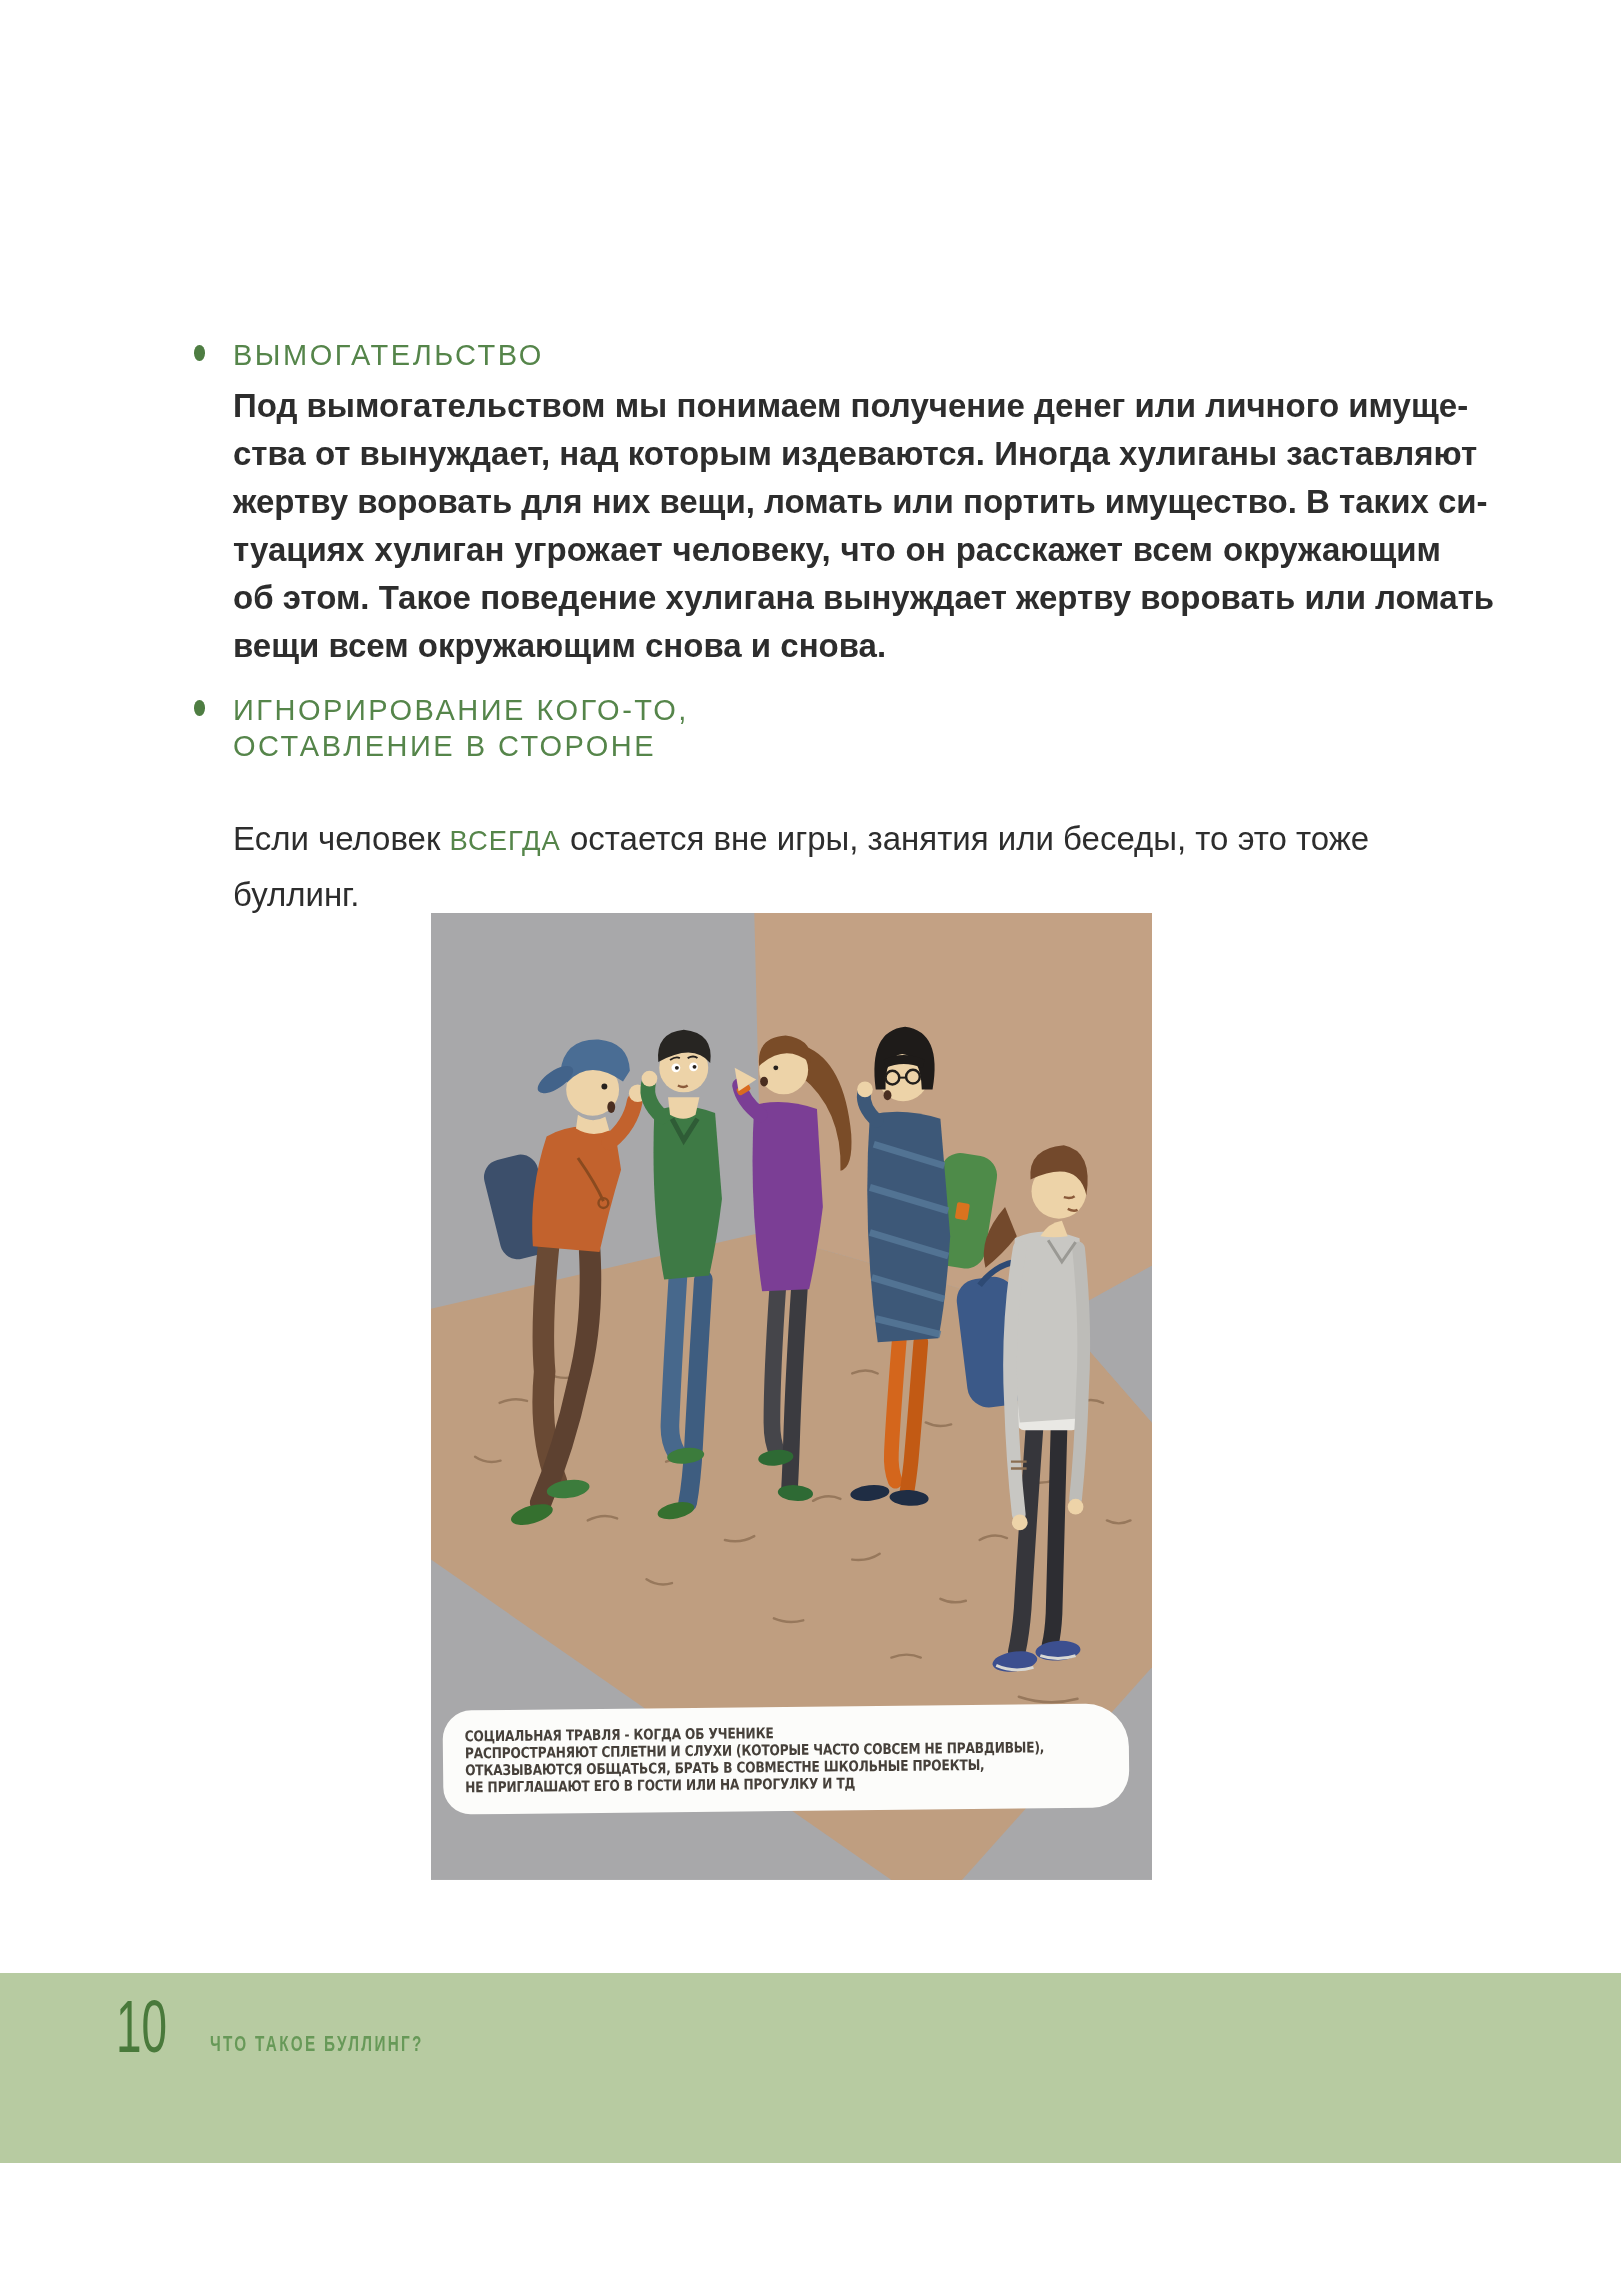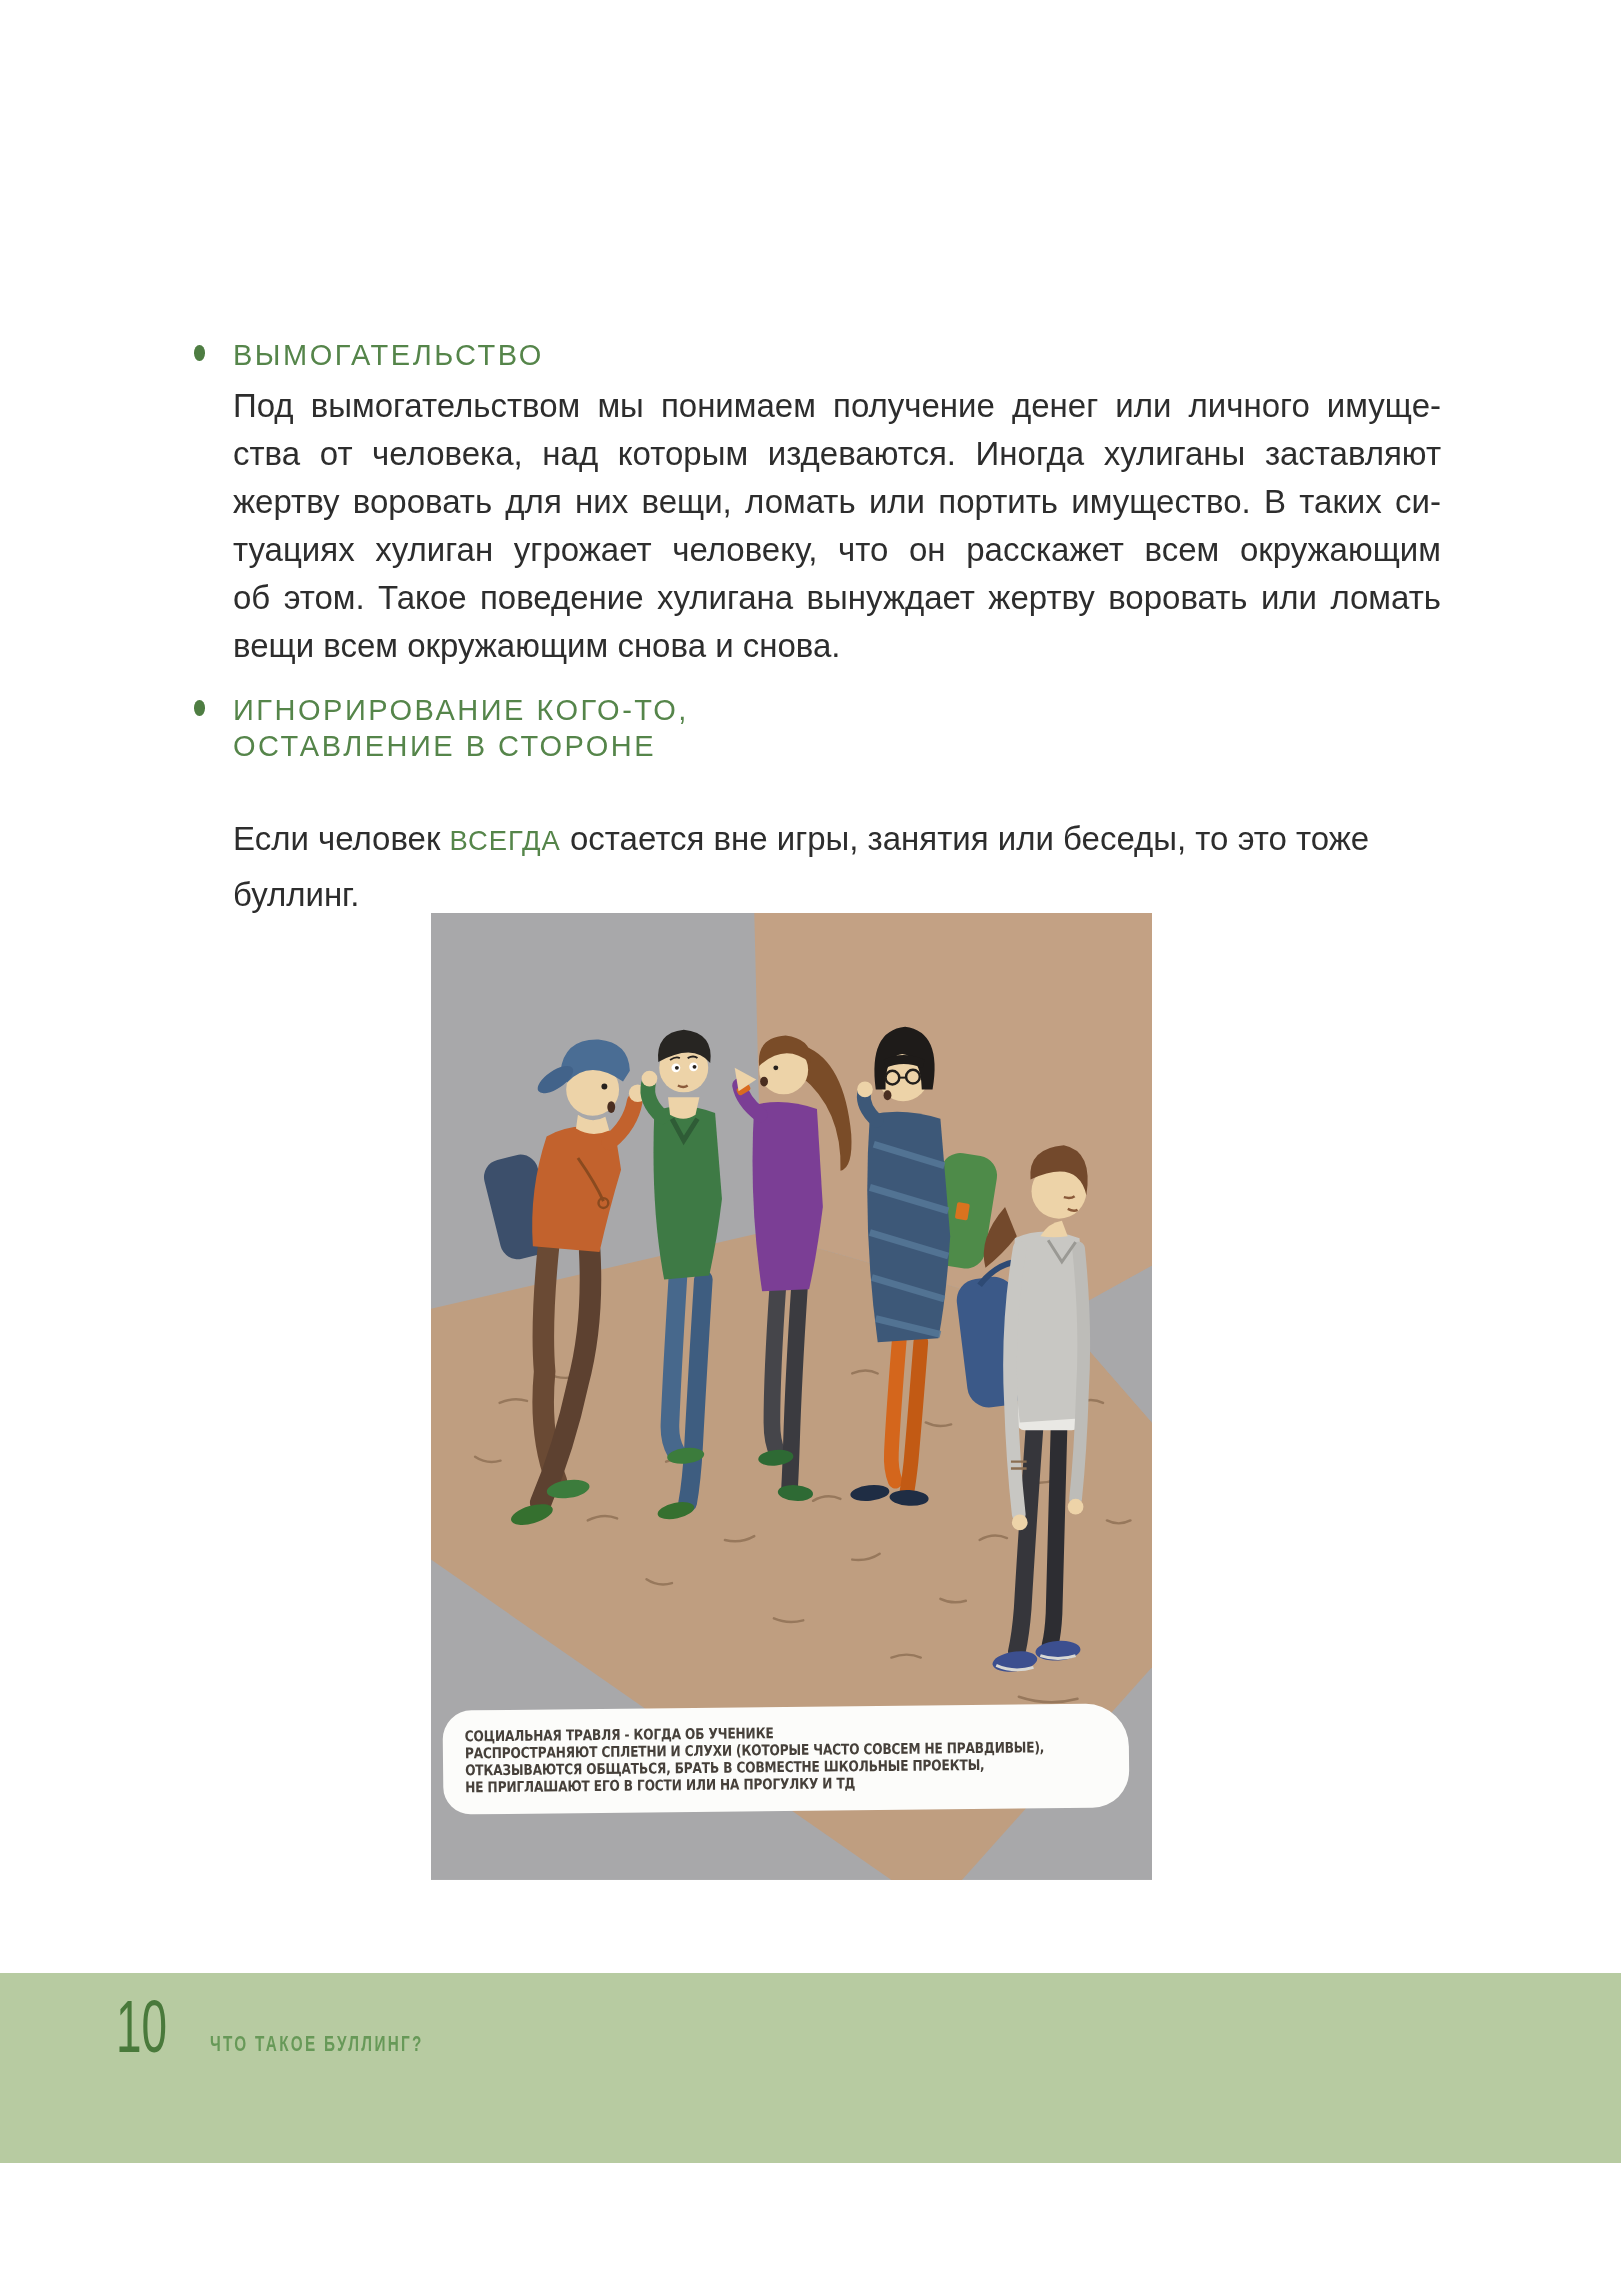--- a/index.html
+++ b/index.html
@@ -18,21 +18,21 @@
     position:absolute;left:233px;color:#55854a;
     font-size:29px;letter-spacing:2.5px;font-weight:400;line-height:36px;
   }
   .h1{top:337px;}
   .h2{top:692px;}
   .para{
     position:absolute;left:233px;width:1208px;color:#2d2d2d;
     font-size:33px;line-height:48px;
   }
   .p1{top:382px;}
-  .pline{text-align:justify;text-align-last:justify;white-space:nowrap;}
+  .pline{text-align:justify;text-align-last:justify;white-space:nowrap;font-weight:bold;}
   .pline.last{text-align:right;text-align-last:left;white-space:normal;}
   .p2{top:772px;line-height:54px;margin-top:40px;}
   .hl{
     color:#55854a;font-size:27.4px;letter-spacing:1px;
   }
   
   .illus{
     position:absolute;left:431px;top:913px;width:721px;height:859px;
     background:#a8a8aa;
   }
@@ -67,21 +67,21 @@
 </style>
 </head>
 <body>
 
 <div class="page">
 
   <span class="bullet b1"></span>
   <div class="heading h1">ВЫМОГАТЕЛЬСТВО</div>
   <div class="para p1">
     <div class="pline">Под вымогательством мы понимаем получение денег или личного имуще-</div>
-    <div class="pline">ства от человека, над которым издеваются. Иногда хулиганы заставляют</div>
+    <div class="pline">ства от вынуждает, над которым издеваются. Иногда хулиганы заставляют</div>
     <div class="pline">жертву воровать для них вещи, ломать или портить имущество. В таких си-</div>
     <div class="pline">туациях хулиган угрожает человеку, что он расскажет всем окружающим</div>
     <div class="pline">об этом. Такое поведение хулигана вынуждает жертву воровать или ломать</div>
     <div class="pline last">вещи всем окружающим снова и снова.</div>
   </div>
 
   <span class="bullet b2"></span>
   <div class="heading h2">
     <div>ИГНОРИРОВАНИЕ КОГО-ТО,</div>
     <div>ОСТАВЛЕНИЕ В СТОРОНЕ</div>

